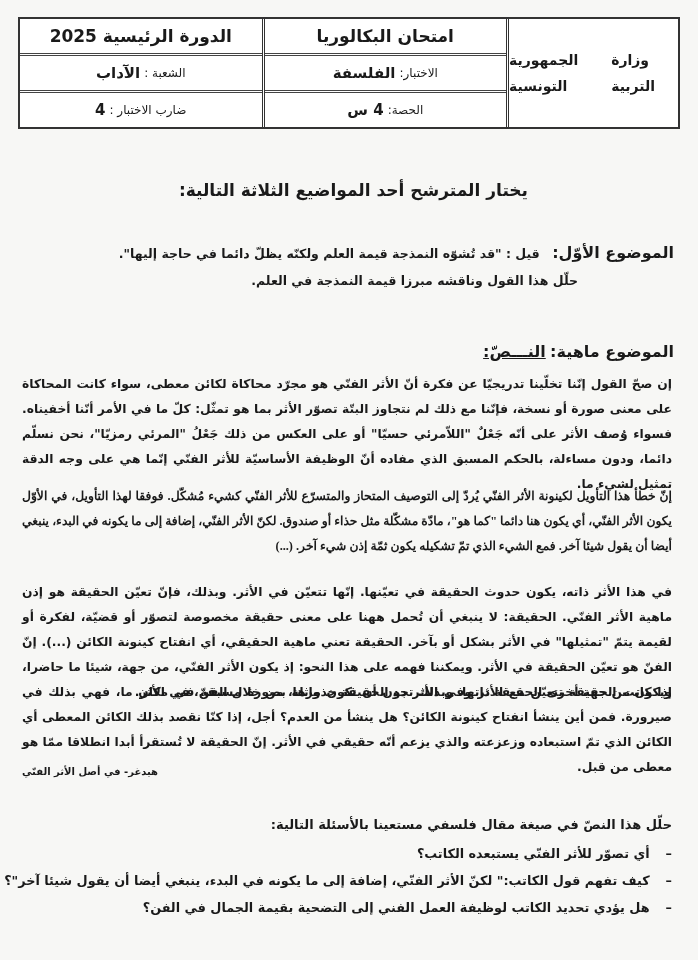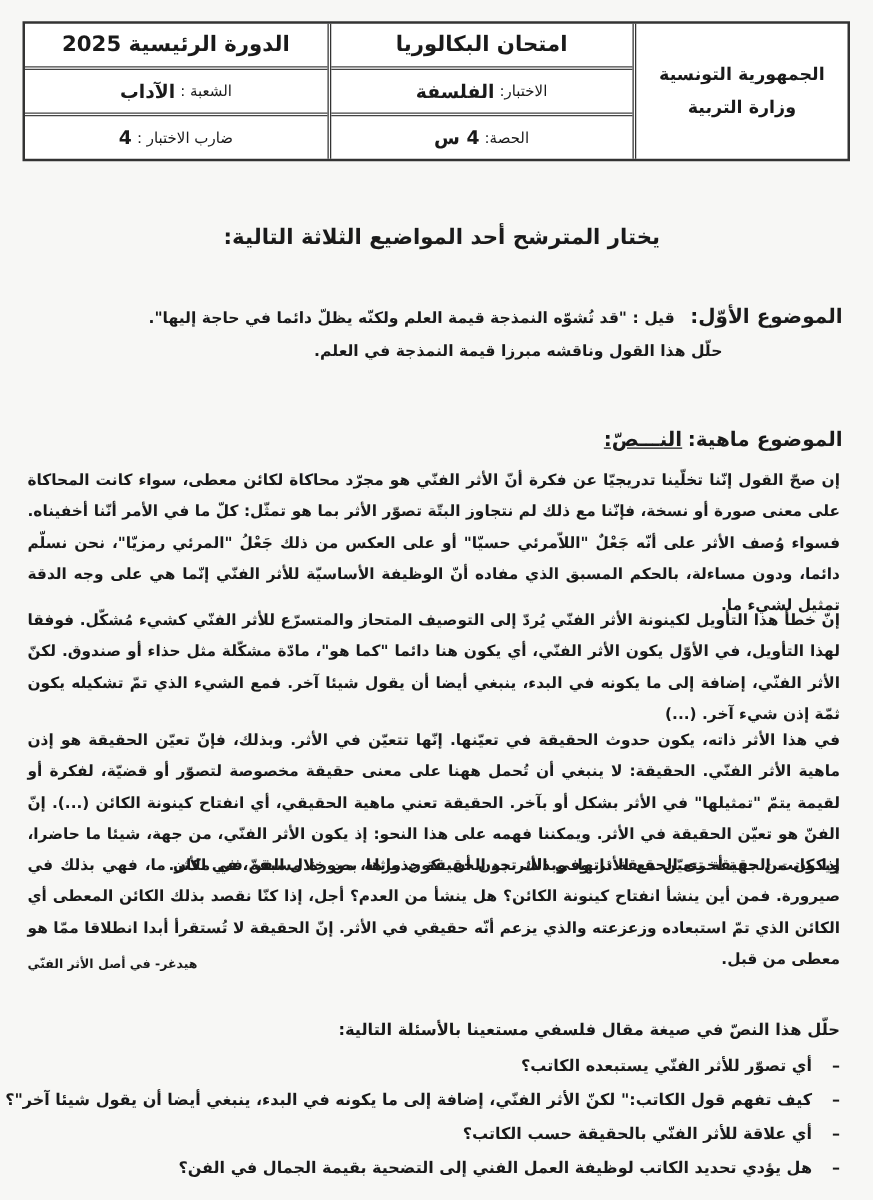--- a/index.html
+++ b/index.html
@@ -13,21 +13,21 @@
   .page { position: absolute; left: 0; top: 0; width: 698px; height: 960px; }
 
   
   .hdr {
     position: absolute; left: 18px; top: 17px; width: 662px; height: 112px;
     border: 2px solid #333; box-sizing: border-box;
     display: flex; flex-direction: row-reverse; background: #fff;
   }
   .hdr-right {
     width: 172px; border-left: 3px double #333; box-sizing: border-box;
-    display: flex; flex-direction: column; justify-content: center; align-items: center;
+    display: flex; flex-direction: row; justify-content: center; align-items: center;
     font-weight: bold; font-size: 14px; line-height: 26px;
   }
   .hdr-col { flex: 1; display: flex; flex-direction: column; }
   .hdr-col.mid { border-left: 3px double #333; }
   .hdr-cell {
     flex: 1; display: flex; align-items: center; justify-content: center;
     border-bottom: 3px double #444; box-sizing: border-box; direction: rtl;
     font-size: 12px;
   }
   .hdr-cell:last-child { border-bottom: none; }
@@ -107,27 +107,26 @@
   </div>
   <div class="line" style="top:273px; right:120px;">حلّل هذا القول وناقشه مبرزا قيمة النمذجة في العلم.</div>
 
 
   <div class="line" style="top:342px;">
     <span class="topic-title">الموضوع ماهية:</span>
     <span class="topic-title underline">النـــصّ:</span>
   </div>
 
   <div class="para" style="top:372px;">إن صحّ القول إنّنا تخلّينا تدريجيّا عن فكرة أنّ الأثر الفنّي هو مجرّد محاكاة لكائن معطى، سواء كانت المحاكاة على معنى صورة أو نسخة، فإنّنا مع ذلك لم نتجاوز البتّة تصوّر الأثر بما هو تمثّل: كلّ ما في الأمر أنّنا أخفيناه. فسواء وُصف الأثر على أنّه جَعْلٌ "اللاّمرئي حسيّا" أو على العكس من ذلك جَعْلُ "المرئي رمزيّا"، نحن نسلّم دائما، ودون مساءلة، بالحكم المسبق الذي مفاده أنّ الوظيفة الأساسيّة للأثر الفنّي إنّما هي على وجه الدقة تمثيل لشيء ما.</div>
-  <div class="para" style="top:484px;">إنّ خطأ هذا التأويل لكينونة الأثر الفنّي يُردّ إلى التوصيف المتحاز والمتسرّع للأثر الفنّي كشيء مُشكّل. فوفقا لهذا التأويل، في الأوّل يكون الأثر الفنّي، أي يكون هنا دائما "كما هو"، مادّة مشكّلة مثل حذاء أو صندوق. لكنّ الأثر الفنّي، إضافة إلى ما يكونه في البدء، ينبغي أيضا أن يقول شيئا آخر. فمع الشيء الذي تمّ تشكيله يكون ثمّة إذن شيء آخر. (...)</div>
+  <div class="para" style="top:484px;font-family:Liberation Serif, serif;">إنّ خطأ هذا التأويل لكينونة الأثر الفنّي يُردّ إلى التوصيف المتحاز والمتسرّع للأثر الفنّي كشيء مُشكّل. فوفقا لهذا التأويل، في الأوّل يكون الأثر الفنّي، أي يكون هنا دائما "كما هو"، مادّة مشكّلة مثل حذاء أو صندوق. لكنّ الأثر الفنّي، إضافة إلى ما يكونه في البدء، ينبغي أيضا أن يقول شيئا آخر. فمع الشيء الذي تمّ تشكيله يكون ثمّة إذن شيء آخر. (...)</div>
   <div class="para" style="top:580px;">في هذا الأثر ذاته، يكون حدوث الحقيقة في تعيّنها. إنّها تتعيّن في الأثر. وبذلك، فإنّ تعيّن الحقيقة هو إذن ماهية الأثر الفنّي. الحقيقة: لا ينبغي أن تُحمل ههنا على معنى حقيقة مخصوصة لتصوّر أو قضيّة، لفكرة أو لقيمة يتمّ "تمثيلها" في الأثر بشكل أو بآخر. الحقيقة تعني ماهية الحقيقي، أي انفتاح كينونة الكائن (...). إنّ الفنّ هو تعيّن الحقيقة في الأثر. ويمكننا فهمه على هذا النحو: إذ يكون الأثر الفنّي، من جهة، شيئا ما حاضرا، ويكون من جهة أخرى الحقيقة ذاتها. وبذلك تجد الحقيقة جذورها، من خلال الفنّ، في الأثر.</div>
   <div class="para" style="top:680px;">إذا كانت الحقيقة تتعيّن مع الأثر وفي الأثر دون أن تكون ماثلة بصورة مسبقة في مكان ما، فهي بذلك في صيرورة. فمن أين ينشأ انفتاح كينونة الكائن؟ هل ينشأ من العدم؟ أجل، إذا كنّا نقصد بذلك الكائن المعطى أي الكائن الذي تمّ استبعاده وزعزعته والذي يزعم أنّه حقيقي في الأثر. إنّ الحقيقة لا تُستقرأ أبدا انطلاقا ممّا هو معطى من قبل.</div>
 
   <div class="source">هيدغر- في أصل الأثر الفنّي</div>
 
   <div class="qintro">حلّل هذا النصّ في صيغة مقال فلسفي مستعينا بالأسئلة التالية:</div>
   <ul class="qlist">
     <li><span class="dash">–</span><span>أي تصوّر للأثر الفنّي يستبعده الكاتب؟</span></li>
     <li><span class="dash">–</span><span>كيف تفهم قول الكاتب:" لكنّ الأثر الفنّي، إضافة إلى ما يكونه في البدء، ينبغي أيضا أن يقول شيئا آخر"؟</span></li>
-    <li><span class="dash">–</span><span>أي علاقة للأثر الفنّي بالحقيقة حسب الكاتب؟</span></li>
     <li><span class="dash">–</span><span>هل يؤدي تحديد الكاتب لوظيفة العمل الفني إلى التضحية بقيمة الجمال في الفن؟</span></li>
   </ul>
 
 </div>
 
 </body></html>

